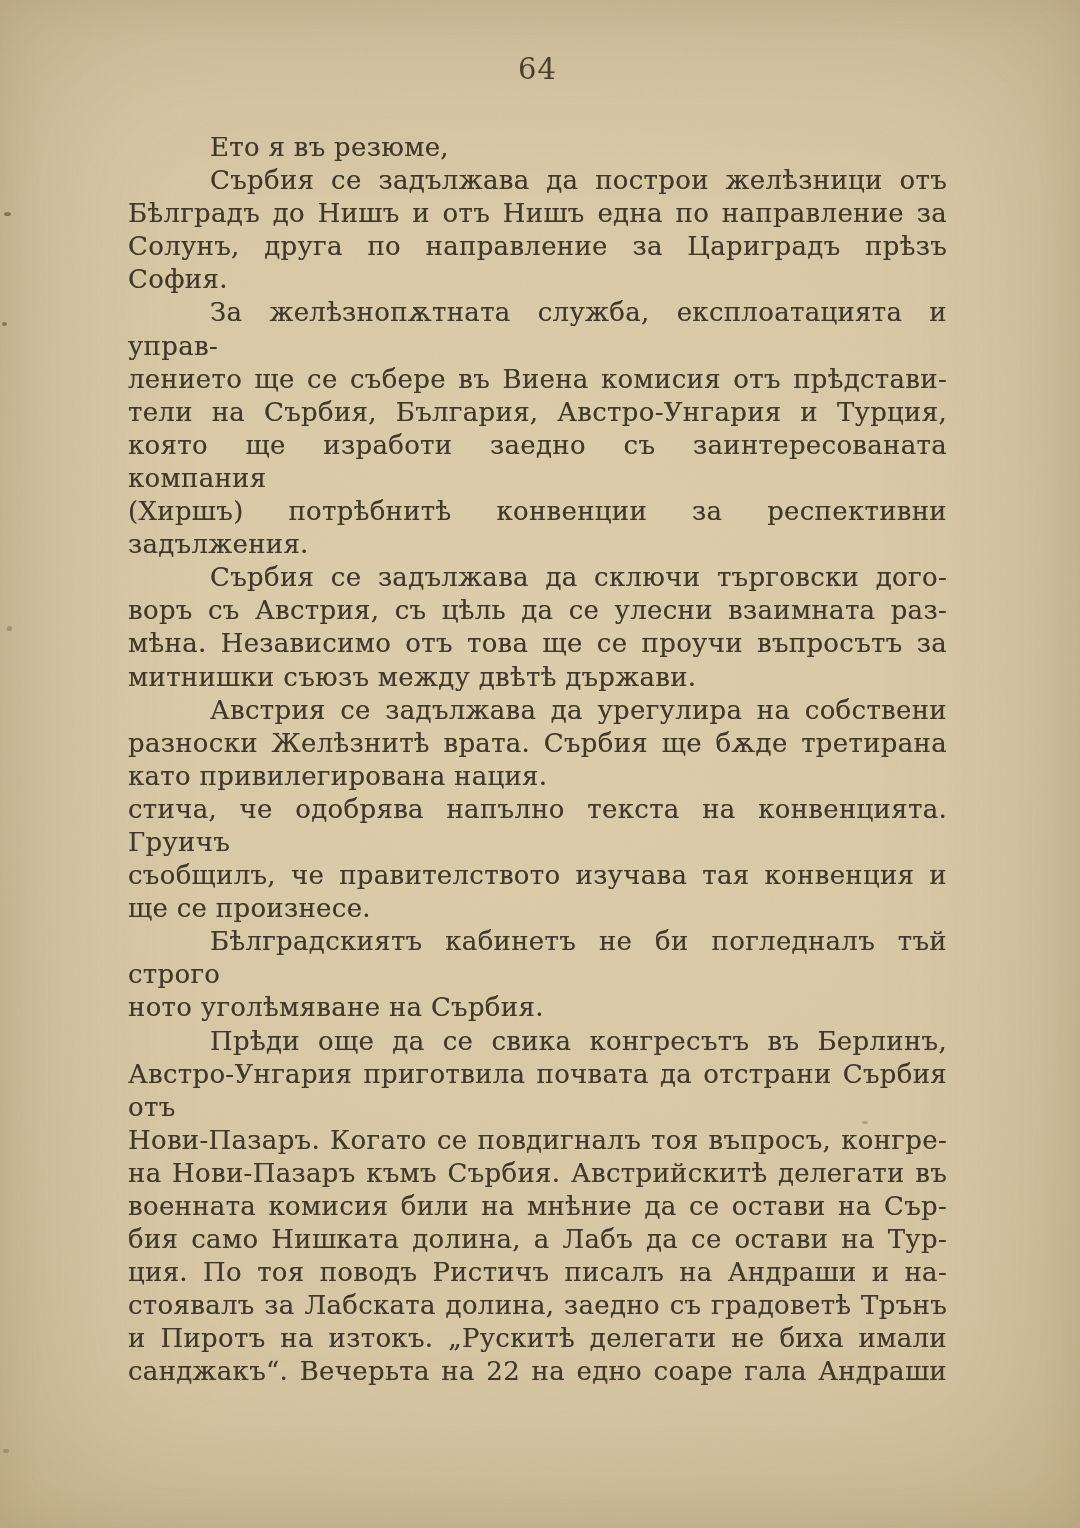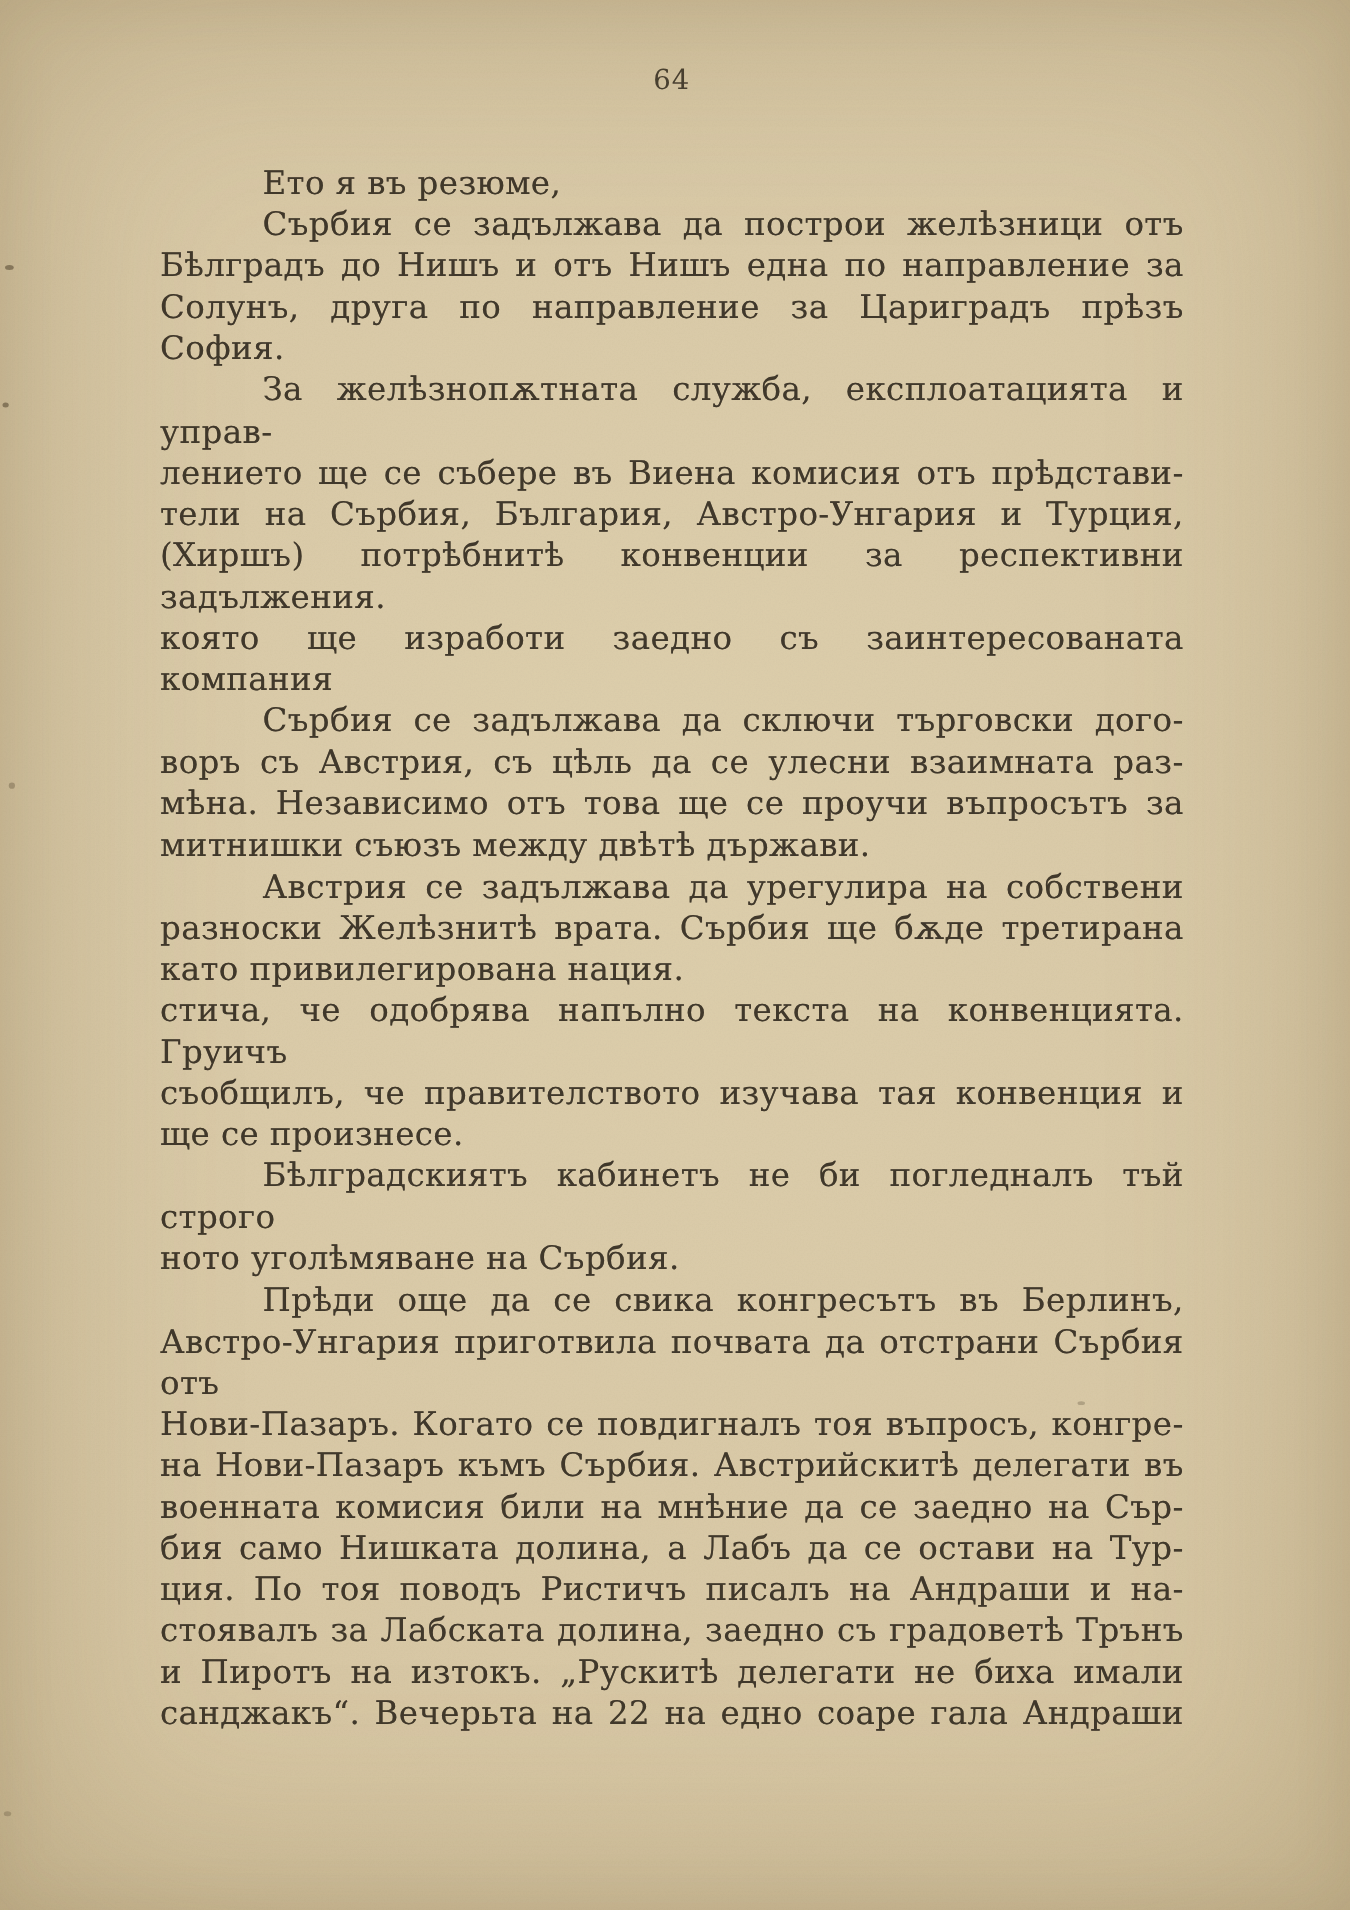--- a/index.html
+++ b/index.html
@@ -30,21 +30,21 @@
     pointer-events: none;
     box-shadow: inset 0 0 170px 18px rgba(122, 102, 62, 0.27),
                 inset 0 0 46px rgba(122, 102, 62, 0.12);
   }
   .page-number {
     position: absolute;
     top: 52px;
     left: 128px;
     width: 819px;
     text-align: center;
-    font-size: 22px;
+    font-size: 29px;
     letter-spacing: 1px;
     color: #453d2f;
   }
   .page-body {
     position: absolute;
     top: 131px;
     left: 128px;
     width: 819px;
     font-size: 26px;
     line-height: 33.1px;
@@ -96,22 +96,22 @@
       </div>
       <div class="paragraph">
         <div class="line indent just">Сърбия се задължава да построи желѣзници отъ</div>
         <div class="line just">Бѣлградъ до Нишъ и отъ Нишъ една по направление за</div>
         <div class="line">Солунъ, друга по направление за Цариградъ прѣзъ София.</div>
       </div>
       <div class="paragraph">
         <div class="line indent just">За желѣзнопѫтната служба, експлоатацията и управ-</div>
         <div class="line just">лението ще се събере въ Виена комисия отъ прѣдстави-</div>
         <div class="line just">тели на Сърбия, България, Австро-Унгария и Турция,</div>
+        <div class="line just">която ще изработи заедно съ заинтересованата компания</div>
         <div class="line">(Хиршъ) потрѣбнитѣ конвенции за респективни задължения.</div>
-        <div class="line just">която ще изработи заедно съ заинтересованата компания</div>
       </div>
       <div class="paragraph">
         <div class="line indent just">Сърбия се задължава да сключи търговски дого-</div>
         <div class="line just">воръ съ Австрия, съ цѣль да се улесни взаимната раз-</div>
         <div class="line just">мѣна. Независимо отъ това ще се проучи въпросътъ за</div>
         <div class="line">митнишки съюзъ между двѣтѣ държави.</div>
       </div>
       <div class="paragraph">
         <div class="line indent just">Австрия се задължава да урегулира на собствени</div>
         <div class="line just">разноски Желѣзнитѣ врата. Сърбия ще бѫде третирана</div>
@@ -124,21 +124,21 @@
       </div>
       <div class="paragraph">
         <div class="line indent just">Бѣлградскиятъ кабинетъ не би погледналъ тъй строго</div>
         <div class="line">ното уголѣмяване на Сърбия.</div>
       </div>
       <div class="paragraph">
         <div class="line indent just">Прѣди още да се свика конгресътъ въ Берлинъ,</div>
         <div class="line just">Австро-Унгария приготвила почвата да отстрани Сърбия отъ</div>
         <div class="line just">Нови-Пазаръ. Когато се повдигналъ тоя въпросъ, конгре-</div>
         <div class="line just">на Нови-Пазаръ къмъ Сърбия. Австрийскитѣ делегати въ</div>
-        <div class="line just">военната комисия били на мнѣние да се заедно на Сър-</div>
+        <div class="line just">военната комисия били на мнѣние да се остави на Сър-</div>
         <div class="line just">бия само Нишката долина, а Лабъ да се остави на Тур-</div>
         <div class="line just">ция. По тоя поводъ Ристичъ писалъ на Андраши и на-</div>
         <div class="line just">стоявалъ за Лабската долина, заедно съ градоветѣ Трънъ</div>
         <div class="line just">и Пиротъ на изтокъ. „Рускитѣ делегати не биха имали</div>
         <div class="line just">санджакъ“. Вечерьта на 22 на едно соаре гала Андраши</div>
       </div>
     </div>
 
   <span class="speck s1"></span>
   <span class="speck s2"></span>

